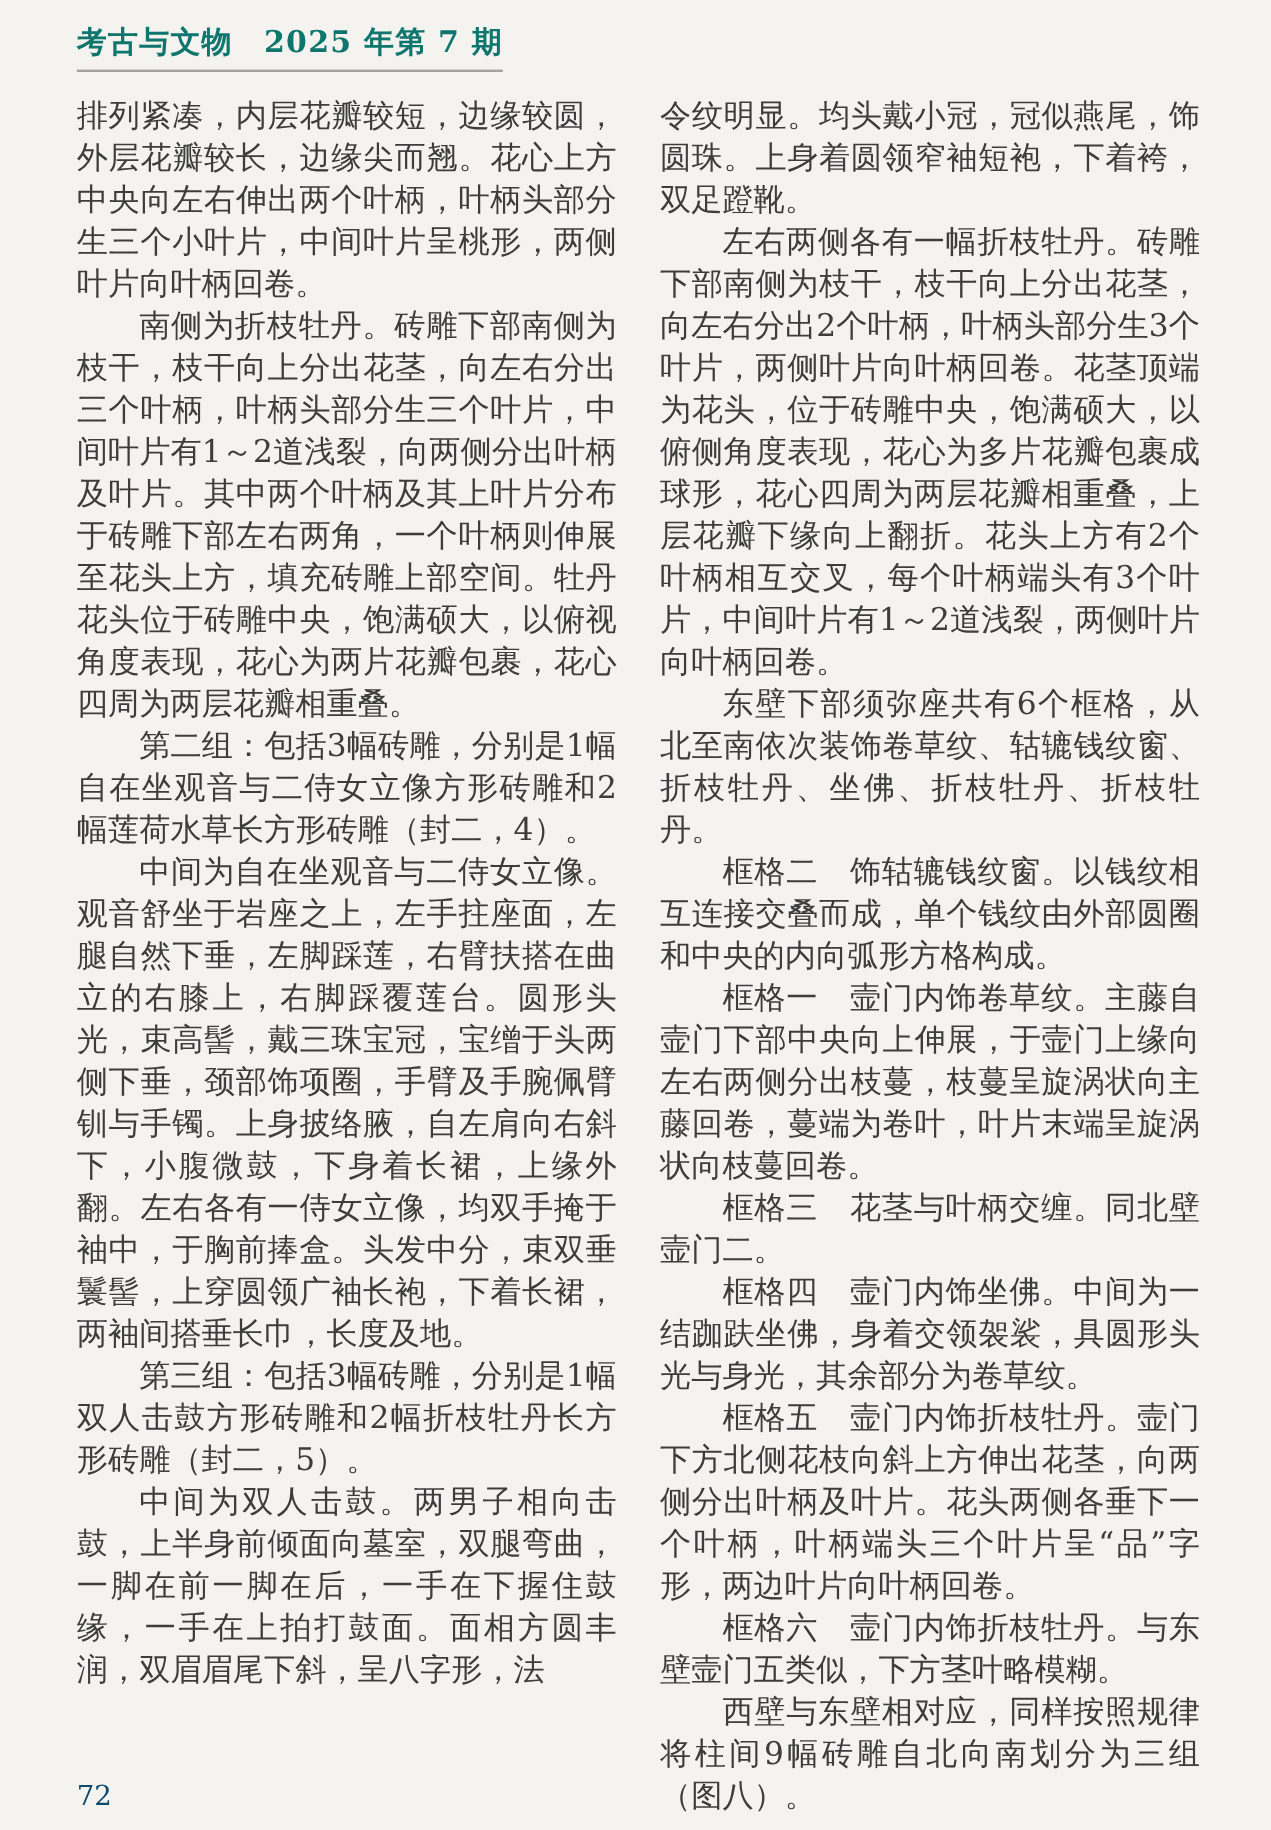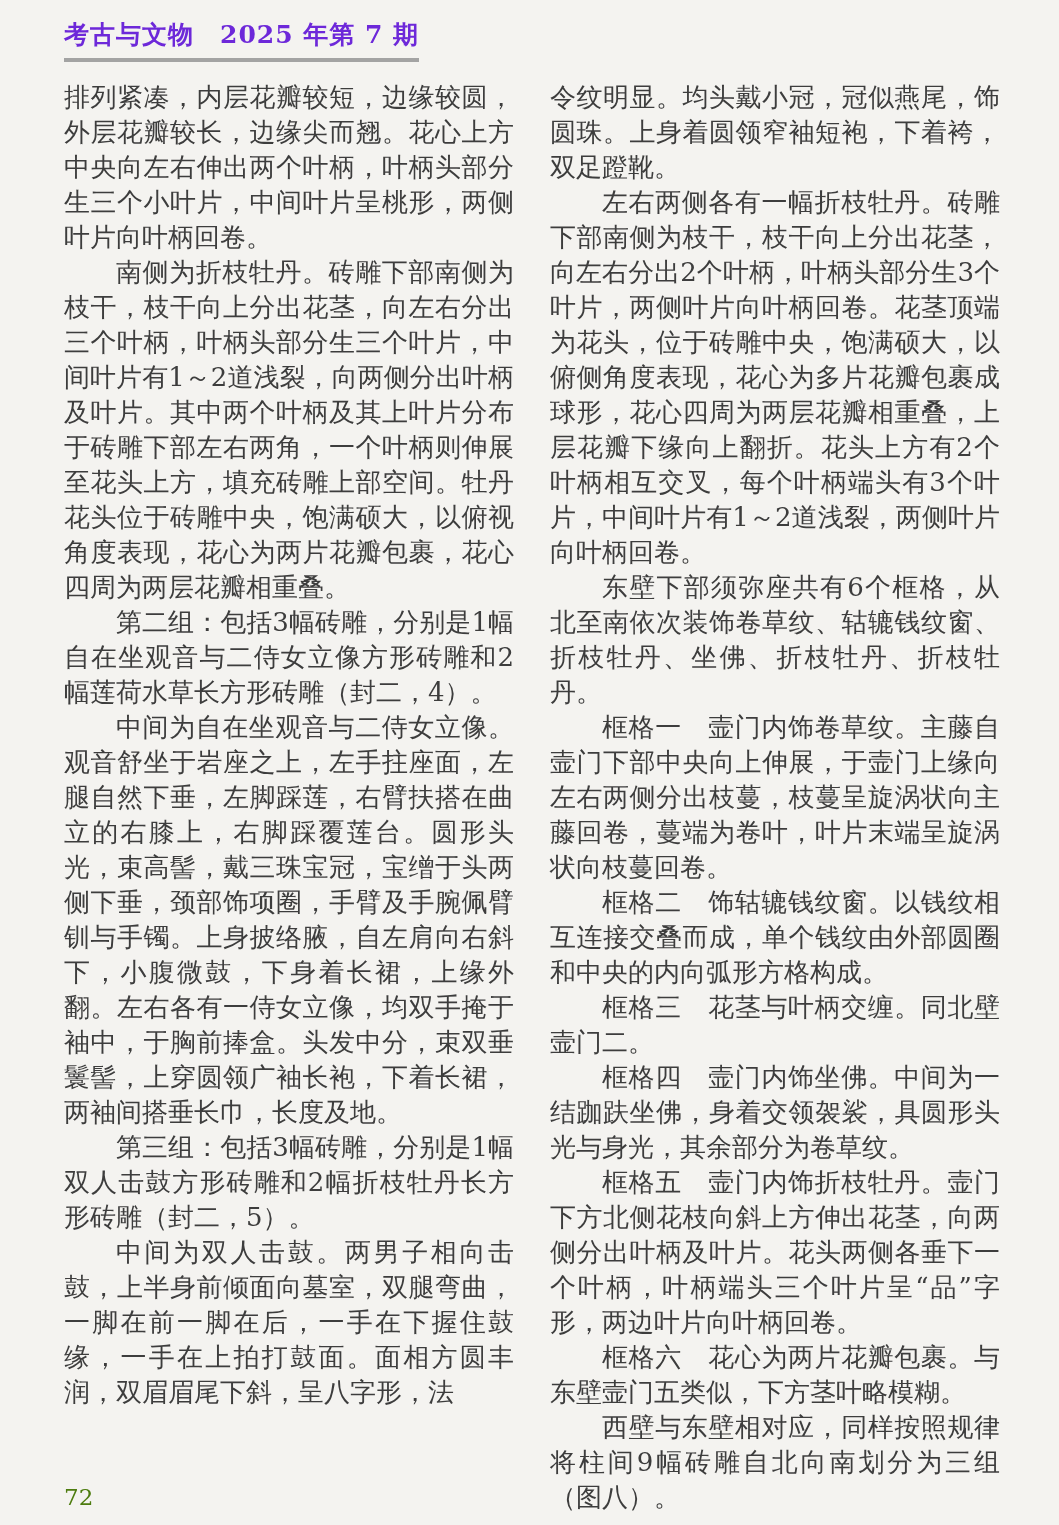--- a/index.html
+++ b/index.html
@@ -20,23 +20,23 @@
     inset: 0;
   }
   .journal-header {
     position: absolute;
     top: 18px;
     left: 64px;
     display: inline-block;
     font-weight: bold;
     font-size: 25px;
     letter-spacing: 1px;
-    color: #6d28d9;
+    color: #0f766e;
     padding-bottom: 7px;
-    border-bottom: 4px solid #a3a3a3;
+    border-bottom: 2px solid #a3a3a3;
     white-space: nowrap;
   }
   .columns {
     position: absolute;
     top: 80px;
     left: 64px;
     width: 936px;
     display: flex;
     gap: 36px;
   }
@@ -53,21 +53,21 @@
     padding: 0;
   }
   .col p.indent {
     text-indent: 2em;
   }
   .page-number {
     position: absolute;
     left: 64px;
     top: 1484px;
     font-size: 23px;
-    color: #4d7c0f;
+    color: #0c4a6e;
   }
 </style>
 </head>
 <body>
 
 <div class="page">
 
   <div class="journal-header">考古与文物　2025 年第 7 期</div>
 
   <div class="columns">
@@ -76,25 +76,25 @@
         <p class="para indent">南侧为折枝牡丹。砖雕下部南侧为枝干，枝干向上分出花茎，向左右分出三个叶柄，叶柄头部分生三个叶片，中间叶片有1～2道浅裂，向两侧分出叶柄及叶片。其中两个叶柄及其上叶片分布于砖雕下部左右两角，一个叶柄则伸展至花头上方，填充砖雕上部空间。牡丹花头位于砖雕中央，饱满硕大，以俯视角度表现，花心为两片花瓣包裹，花心四周为两层花瓣相重叠。</p>
         <p class="para indent">第二组：包括3幅砖雕，分别是1幅自在坐观音与二侍女立像方形砖雕和2幅莲荷水草长方形砖雕（封二，4）。</p>
         <p class="para indent">中间为自在坐观音与二侍女立像。观音舒坐于岩座之上，左手拄座面，左腿自然下垂，左脚踩莲，右臂扶搭在曲立的右膝上，右脚踩覆莲台。圆形头光，束高髻，戴三珠宝冠，宝缯于头两侧下垂，颈部饰项圈，手臂及手腕佩臂钏与手镯。上身披络腋，自左肩向右斜下，小腹微鼓，下身着长裙，上缘外翻。左右各有一侍女立像，均双手掩于袖中，于胸前捧盒。头发中分，束双垂鬟髻，上穿圆领广袖长袍，下着长裙，两袖间搭垂长巾，长度及地。</p>
         <p class="para indent">第三组：包括3幅砖雕，分别是1幅双人击鼓方形砖雕和2幅折枝牡丹长方形砖雕（封二，5）。</p>
         <p class="para indent">中间为双人击鼓。两男子相向击鼓，上半身前倾面向墓室，双腿弯曲，一脚在前一脚在后，一手在下握住鼓缘，一手在上拍打鼓面。面相方圆丰润，双眉眉尾下斜，呈八字形，法</p>
       </div>
     <div class="col">
         <p class="para">令纹明显。均头戴小冠，冠似燕尾，饰圆珠。上身着圆领窄袖短袍，下着袴，双足蹬靴。</p>
         <p class="para indent">左右两侧各有一幅折枝牡丹。砖雕下部南侧为枝干，枝干向上分出花茎，向左右分出2个叶柄，叶柄头部分生3个叶片，两侧叶片向叶柄回卷。花茎顶端为花头，位于砖雕中央，饱满硕大，以俯侧角度表现，花心为多片花瓣包裹成球形，花心四周为两层花瓣相重叠，上层花瓣下缘向上翻折。花头上方有2个叶柄相互交叉，每个叶柄端头有3个叶片，中间叶片有1～2道浅裂，两侧叶片向叶柄回卷。</p>
         <p class="para indent">东壁下部须弥座共有6个框格，从北至南依次装饰卷草纹、轱辘钱纹窗、折枝牡丹、坐佛、折枝牡丹、折枝牡丹。</p>
+        <p class="para indent">框格二　饰轱辘钱纹窗。以钱纹相互连接交叠而成，单个钱纹由外部圆圈和中央的内向弧形方格构成。</p>
         <p class="para indent">框格一　壸门内饰卷草纹。主藤自壸门下部中央向上伸展，于壸门上缘向左右两侧分出枝蔓，枝蔓呈旋涡状向主藤回卷，蔓端为卷叶，叶片末端呈旋涡状向枝蔓回卷。</p>
-        <p class="para indent">框格二　饰轱辘钱纹窗。以钱纹相互连接交叠而成，单个钱纹由外部圆圈和中央的内向弧形方格构成。</p>
         <p class="para indent">框格三　花茎与叶柄交缠。同北壁壸门二。</p>
         <p class="para indent">框格四　壸门内饰坐佛。中间为一结跏趺坐佛，身着交领袈裟，具圆形头光与身光，其余部分为卷草纹。</p>
         <p class="para indent">框格五　壸门内饰折枝牡丹。壸门下方北侧花枝向斜上方伸出花茎，向两侧分出叶柄及叶片。花头两侧各垂下一个叶柄，叶柄端头三个叶片呈“品”字形，两边叶片向叶柄回卷。</p>
-        <p class="para indent">框格六　花心为两片花瓣包裹。与东壁壸门五类似，下方茎叶略模糊。</p>
+        <p class="para indent">框格六　壸门内饰折枝牡丹。与东壁壸门五类似，下方茎叶略模糊。</p>
         <p class="para indent">西壁与东壁相对应，同样按照规律将柱间9幅砖雕自北向南划分为三组（图八）。</p>
       </div>
   </div>
 
   <div class="page-number">72</div>
 
 </div>
 
 </body></html>

